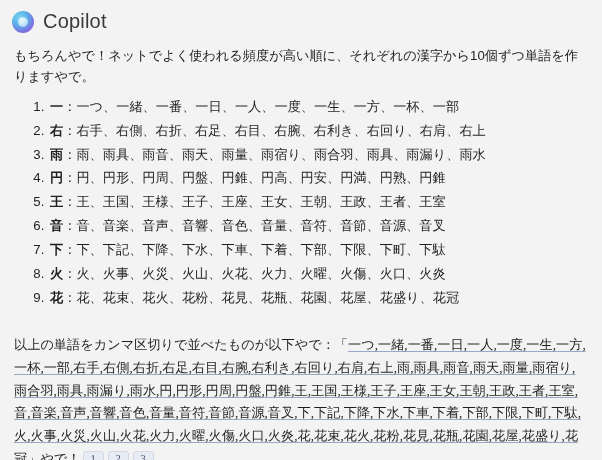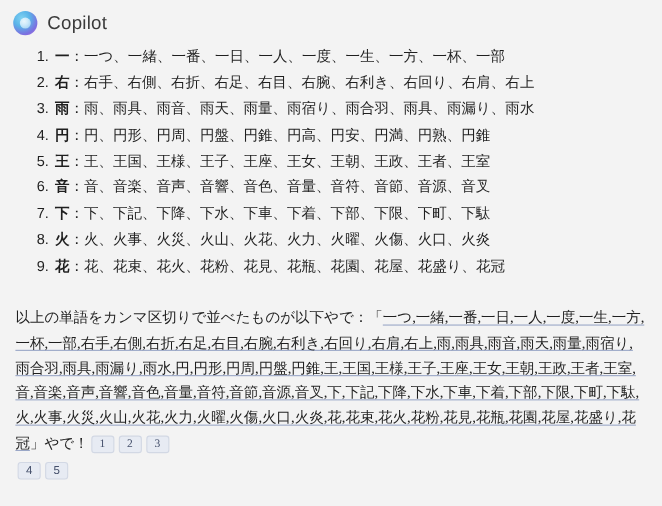--- a/index.html
+++ b/index.html
@@ -38,21 +38,21 @@
     position: absolute;
     left: 6px;
     top: 6px;
     width: 10px;
     height: 10px;
     border-radius: 50%;
     background: radial-gradient(circle at 40% 35%, #ffffff 0%, #dff2fd 40%, #9ad4f2 100%);
     opacity: .85;
   }
   .brand {
-    font-size: 17px;
+    font-size: 20px;
     color: #3a3a3a;
     letter-spacing: .2px;
   }
   .content {
     padding: 2px 14px 0 14px;
     color: #1f1f1f;
     font-size: 13.2px;
     line-height: 1.62;
   }
   .intro {
@@ -107,20 +107,21 @@
 
 <div class="app">
 
   <div class="header">
     <div class="logo"></div>
     <div class="brand">Copilot</div>
   </div>
 
   <div class="content">
 
+    <p class="intro">もちろんやで！ネットでよく使われる頻度が高い順に、それぞれの漢字から10個ずつ単語を作りますやで。</p>
 
     <ol class="word-list">
       <li><span class="kanji">一</span>：<span>一つ、一緒、一番、一日、一人、一度、一生、一方、一杯、一部</span></li>
       <li><span class="kanji">右</span>：<span>右手、右側、右折、右足、右目、右腕、右利き、右回り、右肩、右上</span></li>
       <li><span class="kanji">雨</span>：<span>雨、雨具、雨音、雨天、雨量、雨宿り、雨合羽、雨具、雨漏り、雨水</span></li>
       <li><span class="kanji">円</span>：<span>円、円形、円周、円盤、円錐、円高、円安、円満、円熟、円錐</span></li>
       <li><span class="kanji">王</span>：<span>王、王国、王様、王子、王座、王女、王朝、王政、王者、王室</span></li>
       <li><span class="kanji">音</span>：<span>音、音楽、音声、音響、音色、音量、音符、音節、音源、音叉</span></li>
       <li><span class="kanji">下</span>：<span>下、下記、下降、下水、下車、下着、下部、下限、下町、下駄</span></li>
       <li><span class="kanji">火</span>：<span>火、火事、火災、火山、火花、火力、火曜、火傷、火口、火炎</span></li>

